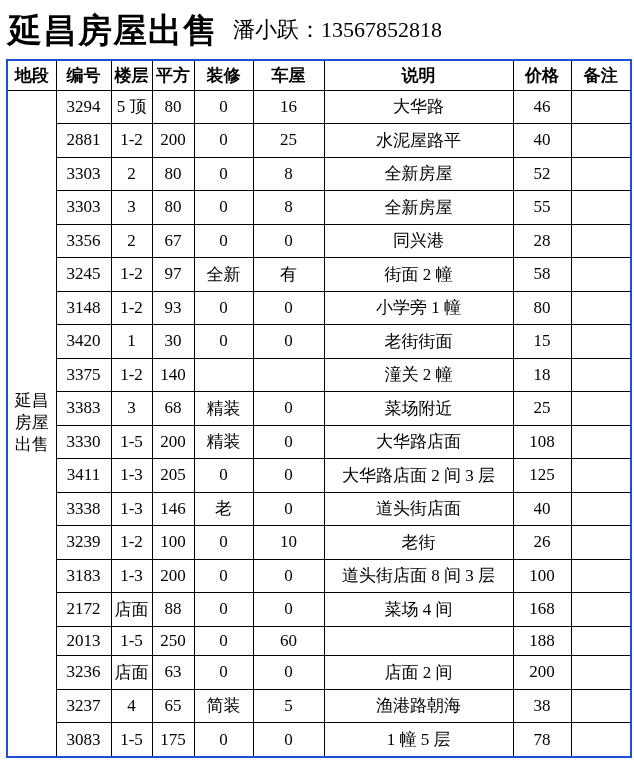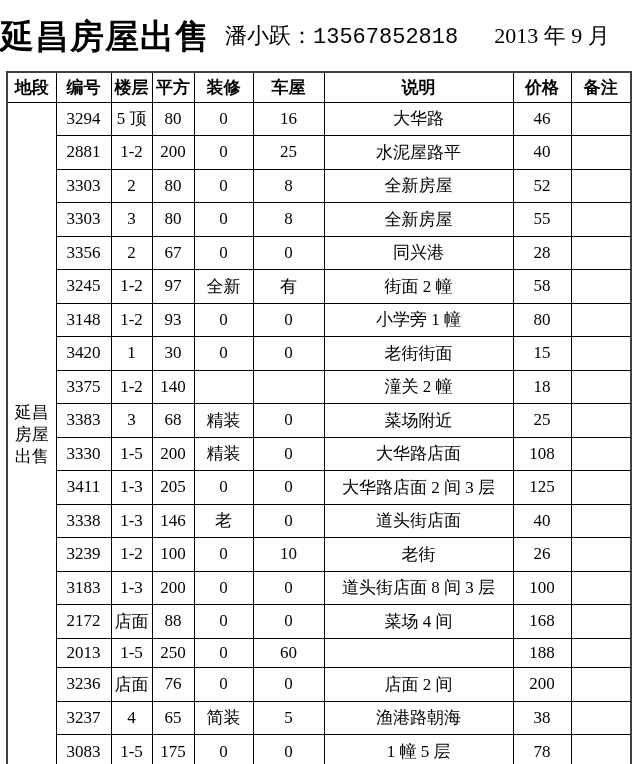--- a/index.html
+++ b/index.html
@@ -9,47 +9,48 @@
     width: 634px;
     height: 764px;
     background: #ffffff;
     color: #000000;
     overflow: hidden;
     font-family: "Liberation Serif", serif;
   }
   .title-bar {
     display: flex;
     align-items: center;
-    height: 71px;
+    height: 59px;
+    padding-left: 8px;
     white-space: nowrap;
   }
   .title {
     font-family: "Liberation Sans", sans-serif;
     font-weight: 700;
     font-size: 34px;
     letter-spacing: 1px;
     line-height: 1;
   }
   .contact {
-    font-family: Liberation Mono, monospace;
+    font-family: Liberation Serif, serif;
     font-size: 22px;
     margin-left: 15px;
   }
   .date {
     font-family: "Liberation Serif", serif;
     font-size: 22px;
     margin-left: 36px;
   }
   table.listings {
     border-collapse: collapse;
     table-layout: fixed;
     width: 624px;
     height: 699px;
     margin-left: 6px;
-    border: 2px solid #404040;
+    border: 2px solid #1d4ed8;
   }
   .listings th, .listings td {
     border: 1px solid #000;
     text-align: center;
     vertical-align: middle;
     overflow: hidden;
     padding: 0 2px;
   }
   .listings thead th {
     font-family: "Liberation Sans", sans-serif;
@@ -71,21 +72,20 @@
   }
 </style>
 </head>
 <body>
 
 <div class="page">
 
   <header class="title-bar">
     <h1 class="title">延昌房屋出售</h1>
     <span class="contact">潘小跃：13567852818</span>
-    <span class="date">2013 年 9 月</span>
   </header>
 
   <table class="listings">
     <colgroup>
       <col style="width:49px">
       <col style="width:55px">
       <col style="width:41px">
       <col style="width:42px">
       <col style="width:59px">
       <col style="width:71px">
@@ -276,21 +276,21 @@
           <td>250</td>
           <td>0</td>
           <td>60</td>
           <td></td>
           <td>188</td>
           <td></td>
         </tr>
         <tr>
           <td>3236</td>
           <td>店面</td>
-          <td>76</td>
+          <td>63</td>
           <td>0</td>
           <td>0</td>
           <td>店面 2 间</td>
           <td>200</td>
           <td></td>
         </tr>
         <tr>
           <td>3237</td>
           <td>4</td>
           <td>65</td>

